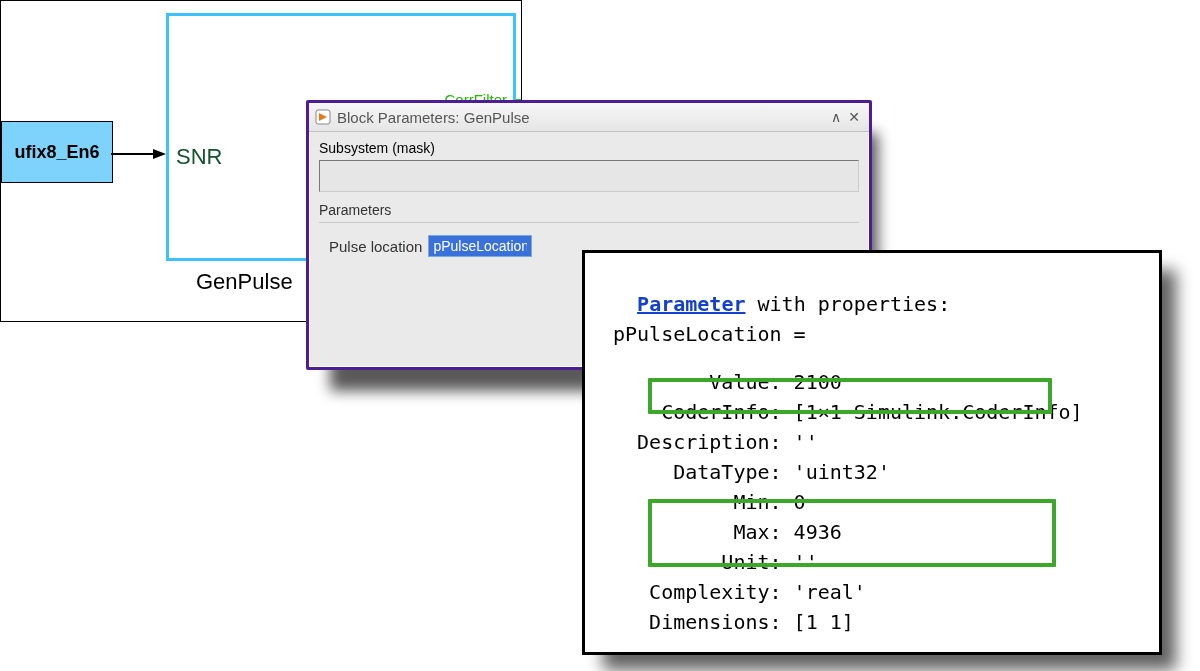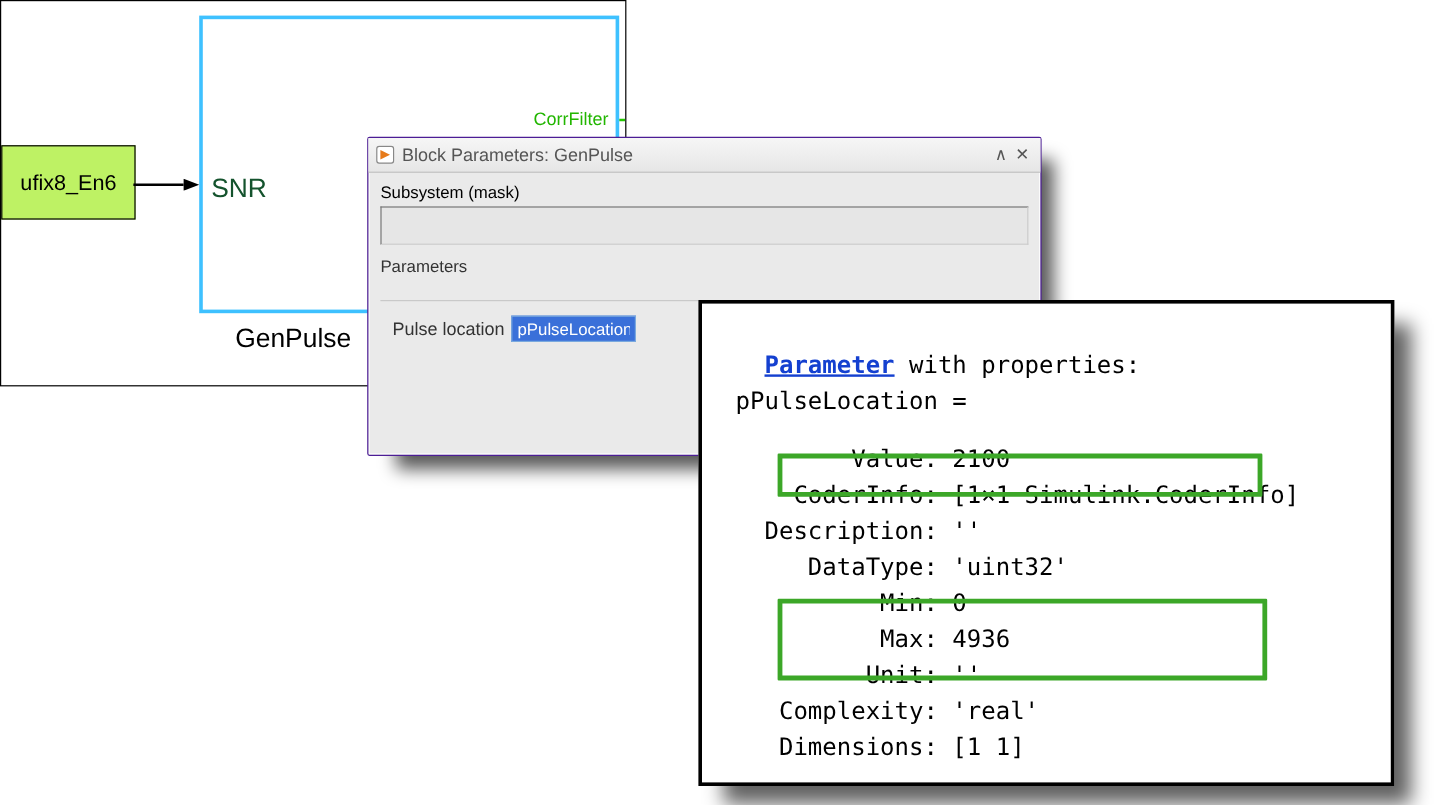--- a/index.html
+++ b/index.html
@@ -29,25 +29,26 @@
     background: rgba(0,0,0,0.78);
     filter: blur(6px);
     z-index: -1;
   }
   .input-block {
     position: absolute;
     left: 0;
     top: 120px;
     width: 110px;
     height: 60px;
-    background: #bef264;
+    background: #7dd3fc;
     border: 1px solid #000;
     text-align: center;
     font-size: 18px;
     line-height: 60px;
+    font-weight: bold;
   }
   .arrow-svg {
     position: absolute;
     left: 110px;
     top: 148px;
     width: 55px;
     height: 10px;
   }
   .arrow-line { stroke: #000; stroke-width: 2; }
   .arrow-head { fill: #000; }
@@ -124,25 +125,25 @@
     top: 133px;
     width: 548px;
     height: 258px;
     background: rgba(0,0,0,0.65);
     filter: blur(7px);
     border-radius: 2px;
   }
   .dialog {
     position: absolute;
     left: 306px;
-    top: 114px;
+    top: 100px;
     width: 560px;
     height: 264px;
     background: #eaeaea;
-    border: 1px solid #4c1d95;
+    border: 3px solid #4c1d95;
     border-radius: 2px;
     box-shadow: 0 0 0 1px #fff inset;
     font-size: 14px;
     color: #333;
   }
   .dialog-title {
     height: 28px;
     background: linear-gradient(#f6f6f6, #e6e6e6);
     border-bottom: 1px solid #c0c0c0;
     display: flex;
@@ -173,21 +174,21 @@
     margin-top: 4px;
     height: 30px;
     background: #e6e6e6;
     border: 1px inset #ccc;
   }
   .params-label {
     margin-top: 10px;
     font-size: 14px;
     color: #333;
     border-bottom: 1px solid #c9c9c9;
-    padding-bottom: 20px;
+    padding-bottom: 4px;
   }
   .params-row {
     margin-top: 12px;
     display: flex;
     align-items: center;
     gap: 6px;
     padding-left: 10px;
   }
   .pulse-loc-label { font-size: 15px; color: #333; }
   .pulse-loc-input {

